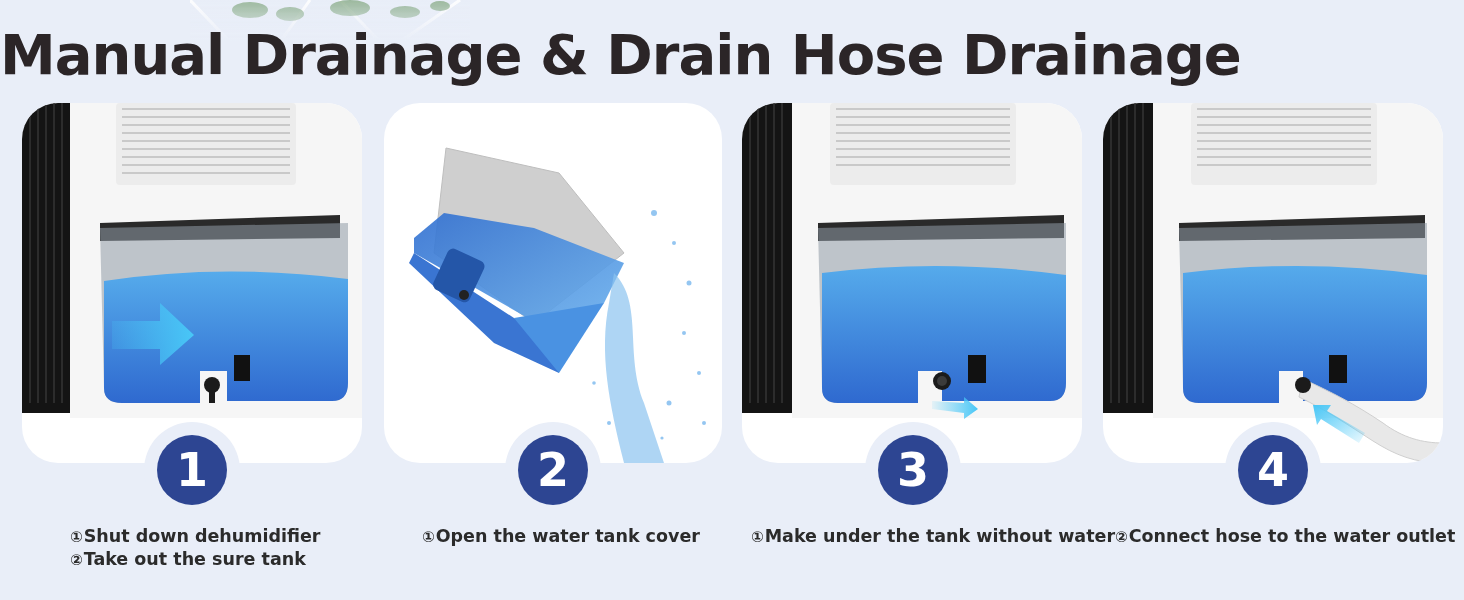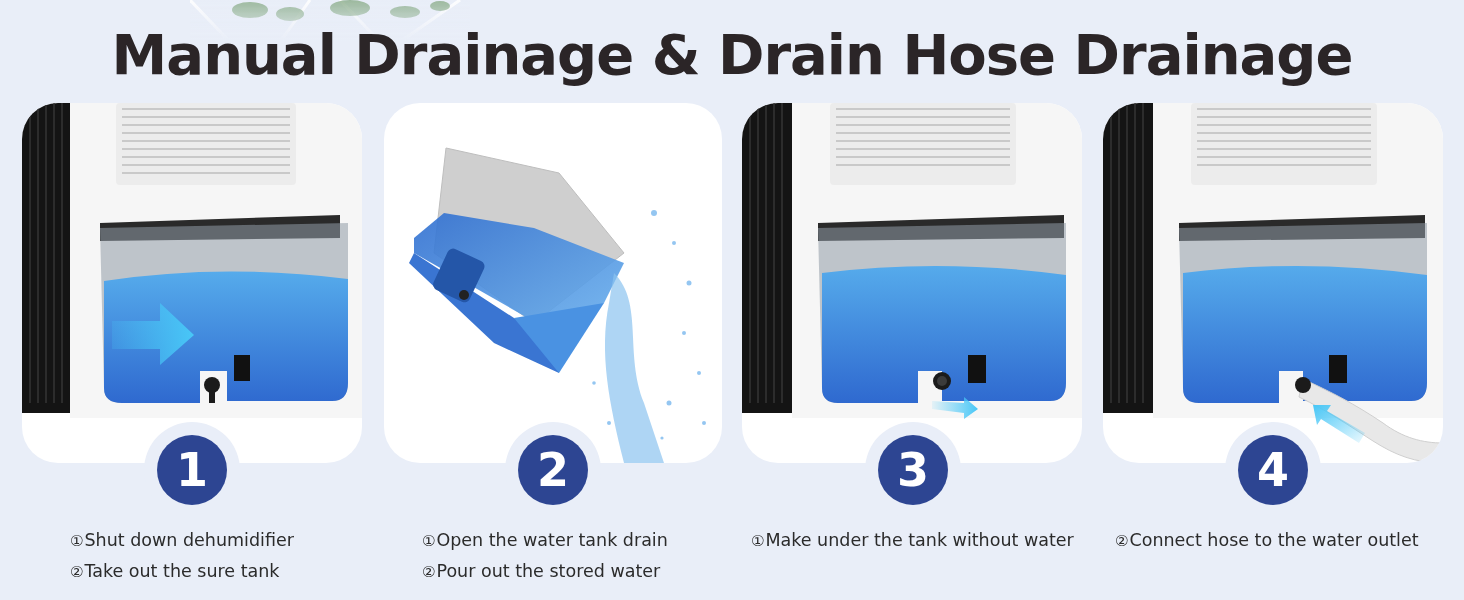--- a/index.html
+++ b/index.html
@@ -8,44 +8,44 @@
       background: #e9eef8;
       font-family: "Liberation Sans", "DejaVu Sans", sans-serif;
       position: relative;
     }
     .plant-deco {
       position: absolute; left: 190px; top: 0; width: 280px; height: 42px;
       overflow: hidden; opacity: .9;
     }
     .title {
       position: absolute; left: 0; top: 22px; width: 100%;
-      text-align: center; font-size: 56px; font-weight: 700;
+      text-align: left; font-size: 56px; font-weight: 700;
       color: #2b2527; letter-spacing: -1px;
       font-family: "DejaVu Sans", sans-serif;
     }
     .card {
       position: absolute; top: 103px; height: 360px;
       background: #ffffff; border-radius: 36px; overflow: hidden;
     }
     .card svg { position: absolute; left: 0; top: 0; }
     .badge-ring {
       position: absolute; width: 96px; height: 96px; border-radius: 50%;
       background: #e9eef8; top: 422px;
     }
     .badge {
       position: absolute; width: 70px; height: 70px; border-radius: 50%;
       background: #2d4592; top: 435px;
       color: #fff; font-size: 46px; font-weight: 700;
       display: flex; align-items: center; justify-content: center;
       font-family: "DejaVu Sans", sans-serif;
     }
     .steps {
-      position: absolute; top: 525px; font-size: 17.5px; line-height: 30px;
+      position: absolute; top: 525px; font-size: 17.5px; line-height: 22px;
       color: #2b2b2b; white-space: nowrap;
-      font-family: "DejaVu Sans", sans-serif; font-weight: 400;
+      font-family: "DejaVu Sans", sans-serif; font-weight: 700;
     }
     .steps .line { display: block; }
     .circ { font-size: 15px; margin-right: 1px; }
   </style>
 </head>
 <body>
 
 <div class="plant-deco">
   <svg width="280" height="42" viewBox="0 0 280 42">
     <defs>
@@ -241,22 +241,21 @@
 
 <div class="badge-ring" style="left:1225px;"></div>
 <div class="badge" style="left:1238px;">4</div>
 
 <div class="steps" style="left:70px;">
   <span class="line"><span class="circ">①</span><span>Shut down dehumidifier</span></span>
   <span class="line"><span class="circ">②</span><span>Take out the sure tank</span></span>
 </div>
 
 <div class="steps" style="left:422px;">
-  <span class="line"><span class="circ">①</span><span>Open the water tank drain</span></span>
-  <span class="line"><span class="circ">②</span><span>Pour out the stored water</span></span>
+  <span class="line"><span class="circ">①</span><span>Open the water tank cover</span></span>
 </div>
 
 <div class="steps" style="left:751px;">
   <span class="line"><span class="circ">①</span><span>Make under the tank without water</span></span>
 </div>
 
 <div class="steps" style="left:1115px;">
   <span class="line"><span class="circ">②</span><span>Connect hose to the water outlet</span></span>
 </div>
 

